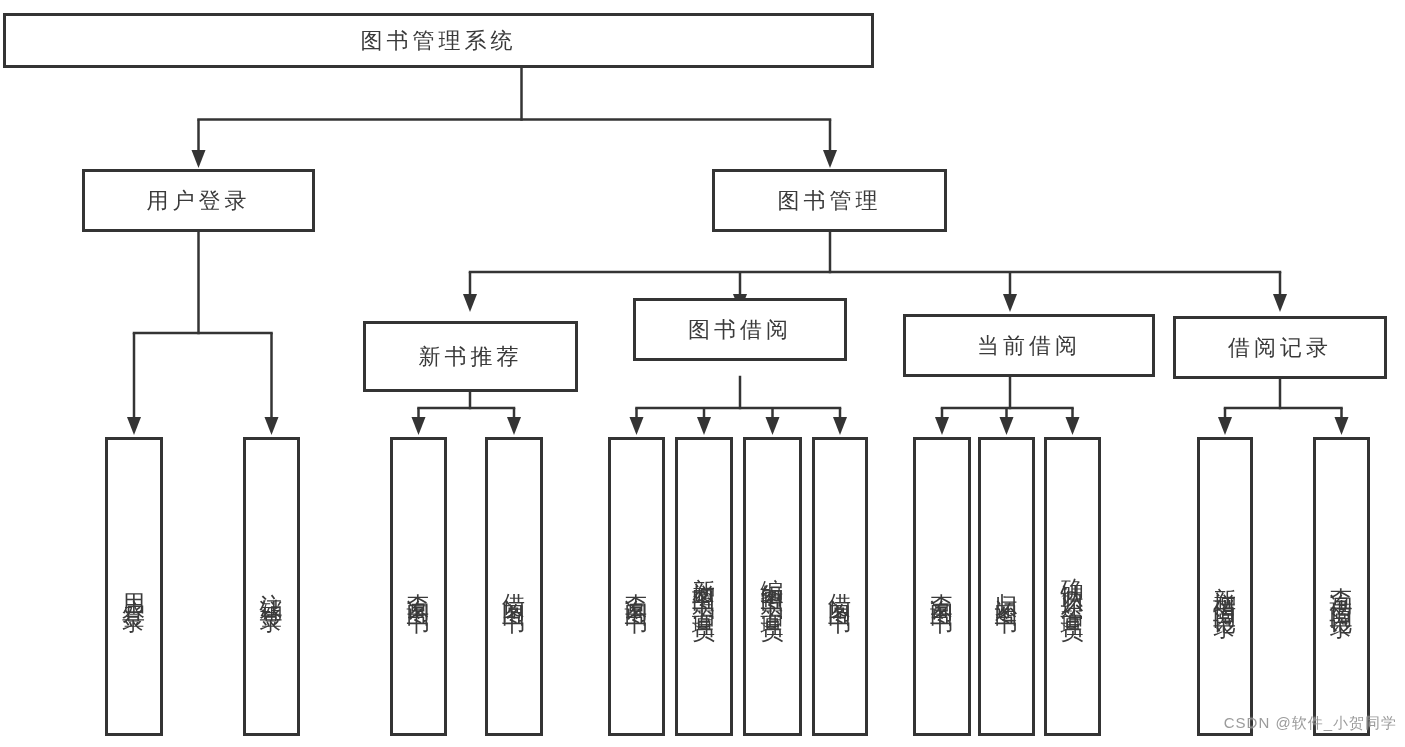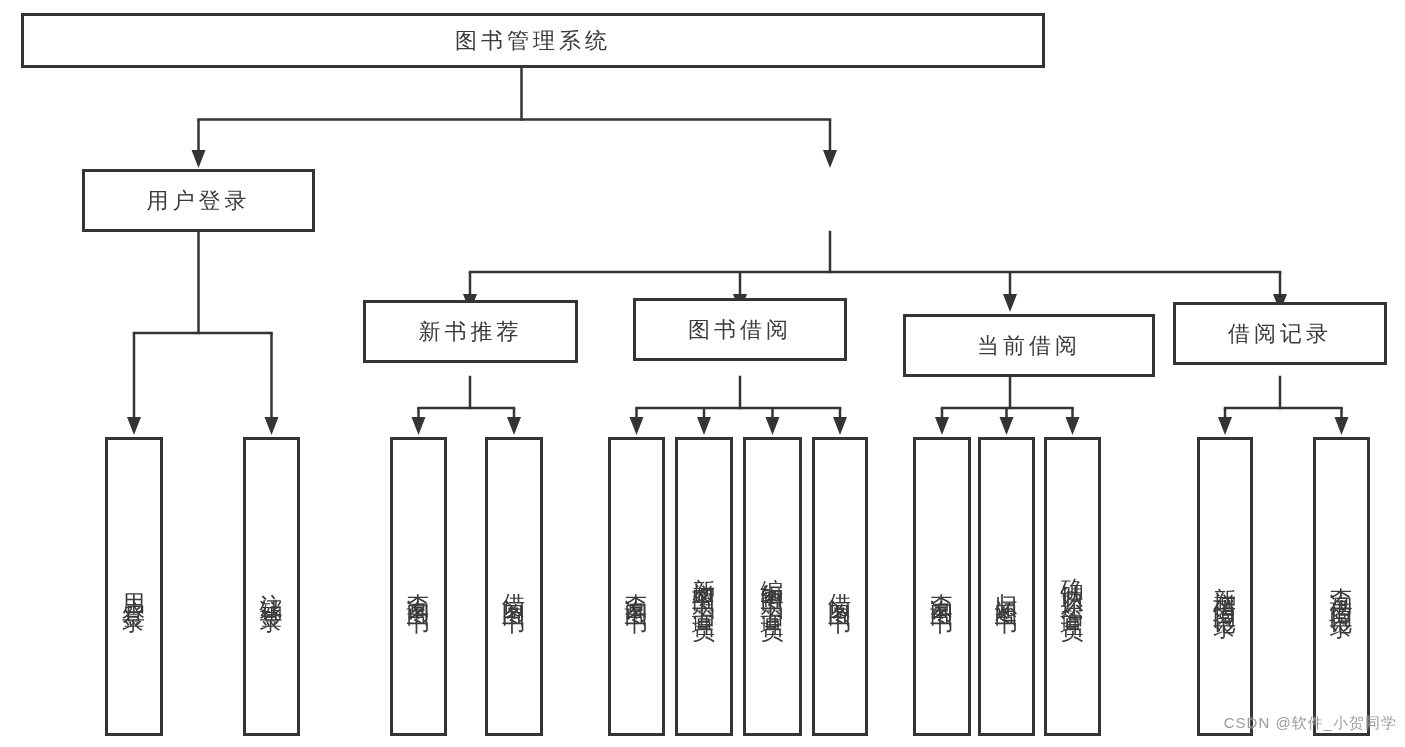--- a/index.html
+++ b/index.html
@@ -87,38 +87,41 @@
       <polygon points="765.5,417 779.5,417 772.5,435"></polygon>
       <polygon points="833,417 847,417 840,435"></polygon>
       <polygon points="935,417 949,417 942,435"></polygon>
       <polygon points="999.5,417 1013.5,417 1006.5,435"></polygon>
       <polygon points="1065.5,417 1079.5,417 1072.5,435"></polygon>
       <polygon points="1218,417 1232,417 1225,435"></polygon>
       <polygon points="1334.5,417 1348.5,417 1341.5,435"></polygon>
     </g>
   </svg>
 
-  <div class="node h" style="left:21px;top:13px;width:1024px;height:55px">
+  <div class="node h" style="left:3px;top:13px;width:871px;height:55px">
     <span>图书管理系统</span>
   </div>
 
   <div class="node h" style="left:82px;top:169px;width:233px;height:63px">
     <span>用户登录</span>
   </div>
+  <div class="node h" style="left:712px;top:169px;width:235px;height:63px">
+    <span>图书管理</span>
+  </div>
 
-  <div class="node h" style="left:363px;top:300px;width:215px;height:63px">
+  <div class="node h" style="left:363px;top:321px;width:215px;height:71px">
     <span>新书推荐</span>
   </div>
   <div class="node h" style="left:633px;top:298px;width:214px;height:63px">
     <span>图书借阅</span>
   </div>
   <div class="node h" style="left:903px;top:314px;width:252px;height:63px">
     <span>当前借阅</span>
   </div>
-  <div class="node h" style="left:1173px;top:302px;width:214px;height:63px">
+  <div class="node h" style="left:1173px;top:316px;width:214px;height:63px">
     <span>借阅记录</span>
   </div>
 
   <div class="node leaf" style="left:105px;top:437px;width:58px;height:299px">
     <span>用户登录</span>
   </div>
   <div class="node leaf" style="left:243px;top:437px;width:57px;height:299px">
     <span>注销登录</span>
   </div>
 

